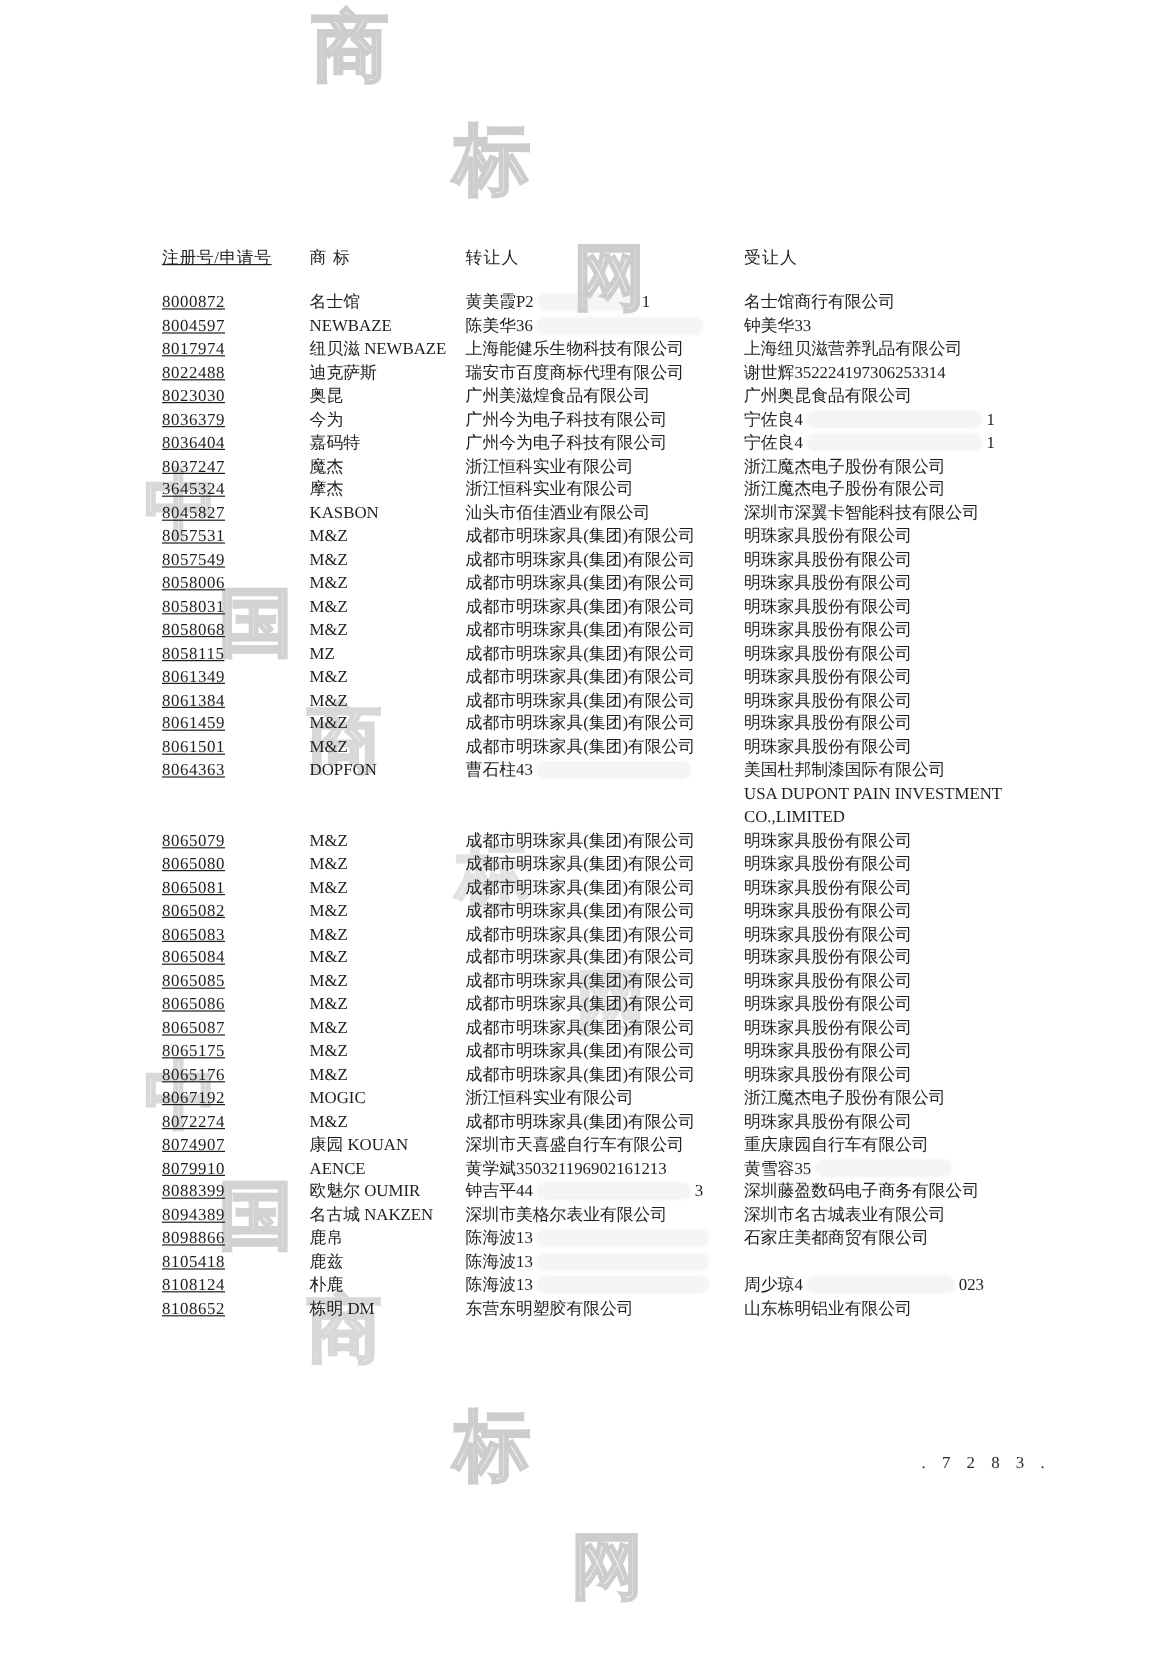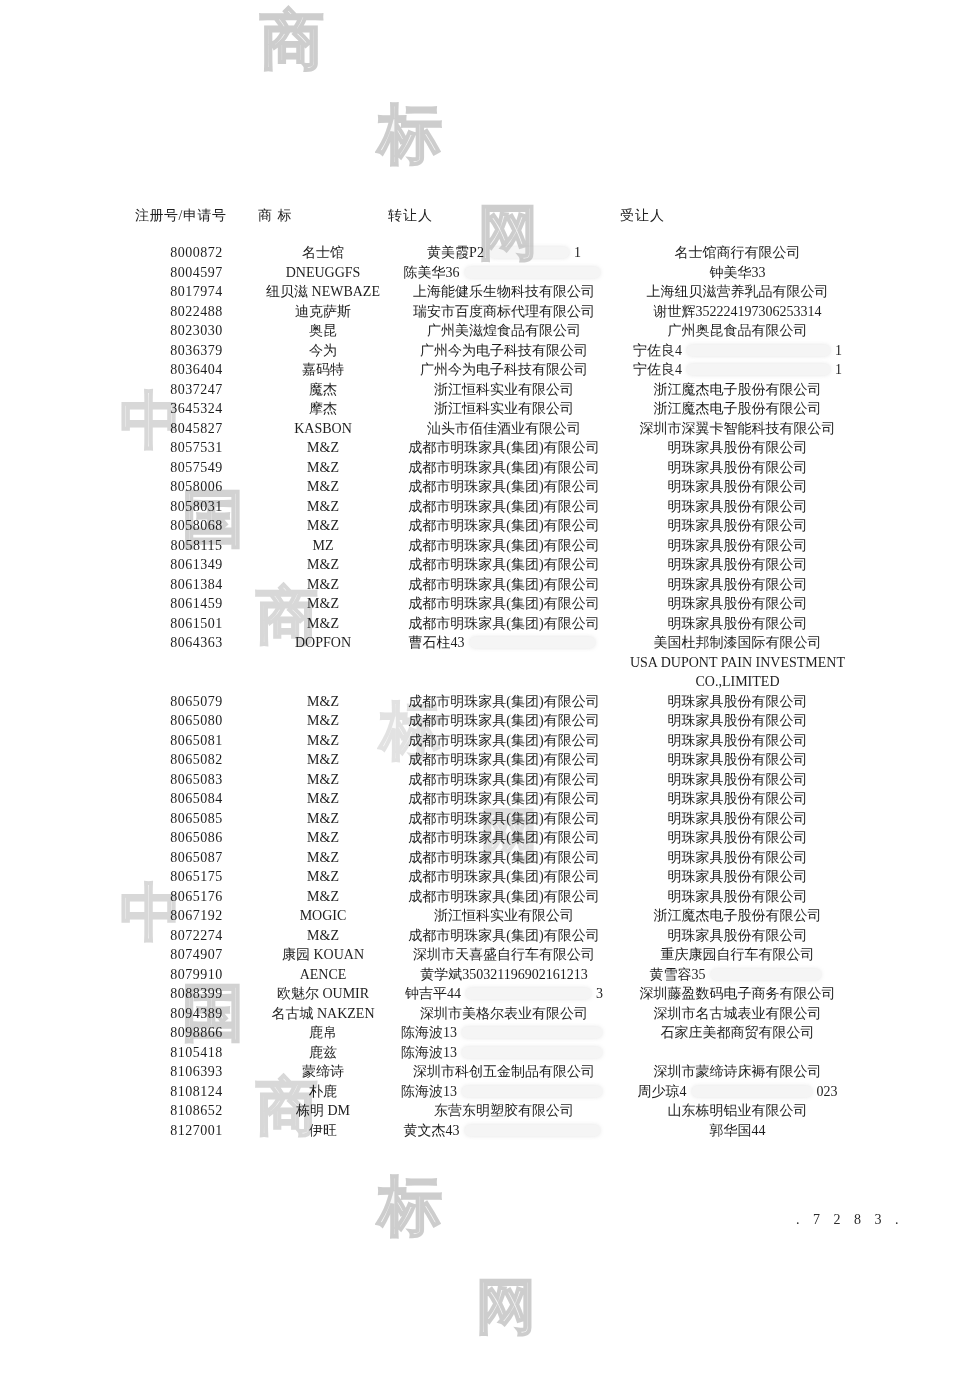--- a/index.html
+++ b/index.html
@@ -18,40 +18,40 @@
     -webkit-text-stroke:2px #cbcbcb;
     letter-spacing:0;
     user-select:none;
     line-height:1;
   }
   .header-row {
     position:absolute; left:135px; top:206px;
     display:flex; font-size:15px; letter-spacing:1px;
   }
   .rows {
-    position:absolute; left:135px; top:243px;text-align:center;
+    position:absolute; left:135px; top:243px;
   }
   .row { display:flex; align-items:flex-start; }
   .cell { line-height:19.5px; font-size:14px; white-space:pre-wrap; }
-  .c1 { width:123px; letter-spacing:0.5px; }
+  .c1 { width:123px; letter-spacing:0.5px;text-decoration:underline; }
   .c2 { width:130px;font-family:Liberation Serif, serif; }
   .c3 { width:232px; }
   .c4 { width:235px;font-family:Liberation Serif, serif; }
   .redacted {
     display:inline-block;
     height:11px;
     margin:0 5px;
     border-radius:5px;
     background:rgba(205,205,205,0.20);
     box-shadow:0 0 4px rgba(190,190,190,0.45);
     vertical-align:-1px;
   }
   .footer {
     position:absolute; left:768px; top:1212px;
-    font-size:14px; letter-spacing:5px; color:#2a2a2a;margin-left:28px;
+    font-size:14px; letter-spacing:5px; color:#2a2a2a;
   }
 </style>
 </head>
 <body>
 
 <div class="page">
 
   <div>
       <span class="wm" style="left: 260px; top: 8px; font-size: 64px; opacity: 0.95;">商</span>
       <span class="wm" style="left: 378px; top: 102px; font-size: 64px; opacity: 0.95;">标</span>
@@ -77,21 +77,21 @@
 
   <div class="rows">
       <div class="row">
         <div class="cell c1">8000872</div>
         <div class="cell c2">名士馆</div>
         <div class="cell c3"><span>黄美霞P2</span><span class="redacted" style="width: 80px;"></span><span>1</span></div>
         <div class="cell c4">名士馆商行有限公司</div>
       </div>
       <div class="row">
         <div class="cell c1">8004597</div>
-        <div class="cell c2">DNEUGGFS</div>
+        <div class="cell c2">NEWBAZE</div>
         <div class="cell c3"><span>陈美华36</span><span class="redacted" style="width: 135px;"></span></div>
         <div class="cell c4">钟美华33</div>
       </div>
       <div class="row">
         <div class="cell c1">8017974</div>
         <div class="cell c2">纽贝滋 NEWBAZE</div>
         <div class="cell c3">上海能健乐生物科技有限公司</div>
         <div class="cell c4">上海纽贝滋营养乳品有限公司</div>
       </div>
       <div class="row">
@@ -311,40 +311,28 @@
         <div class="cell c2">鹿帛</div>
         <div class="cell c3"><span>陈海波13</span><span class="redacted" style="width: 140px;"></span></div>
         <div class="cell c4">石家庄美都商贸有限公司</div>
       </div>
       <div class="row">
         <div class="cell c1">8105418</div>
         <div class="cell c2">鹿兹</div>
         <div class="cell c3"><span>陈海波13</span><span class="redacted" style="width: 140px;"></span></div>
       </div>
       <div class="row">
-        <div class="cell c1">8106393</div>
-        <div class="cell c2">蒙缔诗</div>
-        <div class="cell c3">深圳市科创五金制品有限公司</div>
-        <div class="cell c4">深圳市蒙缔诗床褥有限公司</div>
-      </div>
-      <div class="row">
         <div class="cell c1">8108124</div>
         <div class="cell c2">朴鹿</div>
         <div class="cell c3"><span>陈海波13</span><span class="redacted" style="width: 140px;"></span></div>
         <div class="cell c4"><span>周少琼4</span><span class="redacted" style="width: 120px;"></span><span>023</span></div>
       </div>
       <div class="row">
         <div class="cell c1">8108652</div>
         <div class="cell c2">栋明 DM</div>
         <div class="cell c3">东营东明塑胶有限公司</div>
         <div class="cell c4">山东栋明铝业有限公司</div>
       </div>
-      <div class="row">
-        <div class="cell c1">8127001</div>
-        <div class="cell c2">伊旺</div>
-        <div class="cell c3"><span>黄文杰43</span><span class="redacted" style="width: 135px;"></span></div>
-        <div class="cell c4">郭华国44</div>
-      </div>
     </div>
 
   <div class="footer">. 7 2 8 3 .</div>
 
 </div>
 
 </body></html>

